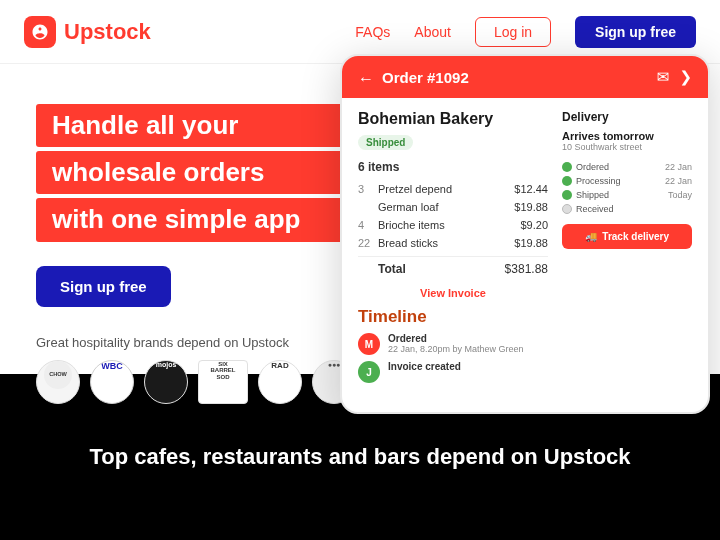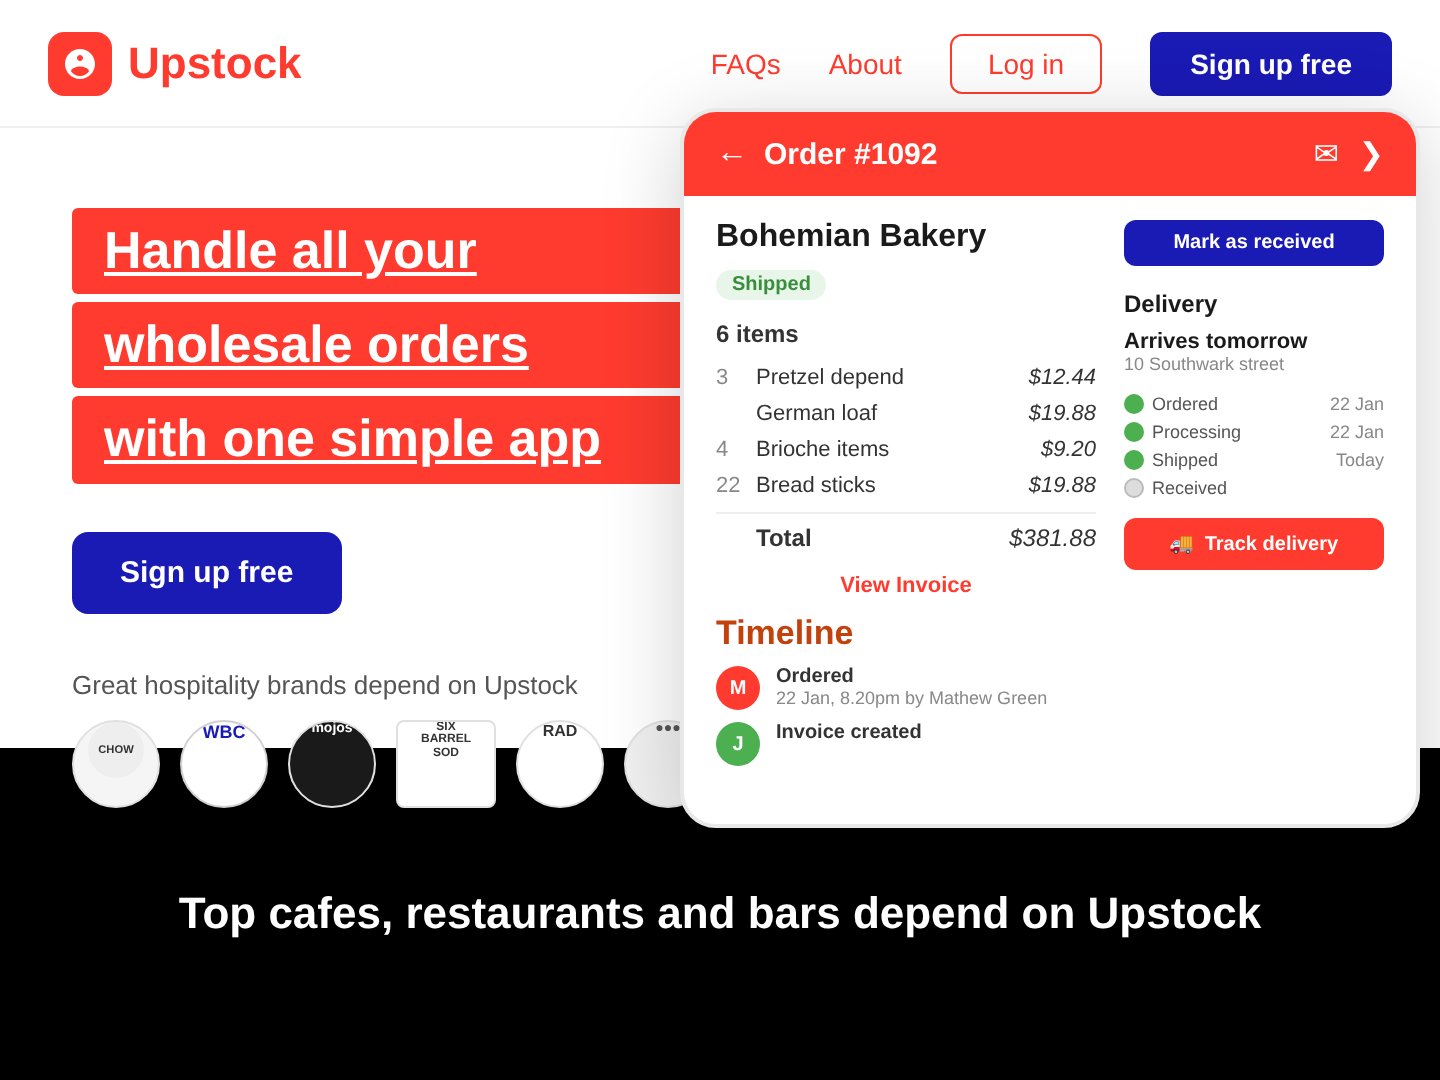--- a/index.html
+++ b/index.html
@@ -13,21 +13,21 @@
     .nav-logo-text { font-size: 22px; font-weight: 700; color: #FF3B2F; }
     .nav-links { display: flex; align-items: center; gap: 24px; }
     .nav-link { font-size: 14px; color: #FF3B2F; text-decoration: none; font-weight: 500; }
     .btn-login { border: 1.5px solid #FF3B2F; color: #FF3B2F; background: transparent; padding: 6px 18px; border-radius: 6px; font-size: 14px; font-weight: 500; cursor: pointer; }
     .btn-signup-nav { background: #1A1AB5; color: white; padding: 8px 20px; border-radius: 6px; font-size: 14px; font-weight: 600; border: none; cursor: pointer; }
 
     
     .hero { display: flex; align-items: flex-start; background: #fff; padding: 40px 24px 0 36px; position: relative; height: 310px; overflow: visible; }
     .hero-left { flex: 0 0 auto; z-index: 2; }
     .hero-headline { display: flex; flex-direction: column; gap: 4px; margin-bottom: 24px; }
-    .headline-line { background: #FF3B2F; color: white; font-size: 26px; font-weight: 800; padding: 6px 16px; display: inline-block; border-radius: 3px; line-height: 1.2; text-decoration: underline; }
+    .headline-line { background: #FF3B2F; color: white; font-size: 26px; font-weight: 800; padding: 6px 16px; display: inline-block; border-radius: 3px; line-height: 1.2; }
     .btn-signup-hero { background: #1A1AB5; color: white; padding: 12px 24px; border-radius: 8px; font-size: 15px; font-weight: 700; border: none; cursor: pointer; margin-bottom: 28px; display: inline-block; }
     .brands-label { font-size: 13px; color: #555; margin-bottom: 10px; }
     .brands-row { display: flex; gap: 10px; align-items: center; flex-wrap: wrap; }
     .brand-logo { width: 44px; height: 44px; border-radius: 50%; border: 1.5px solid #e0e0e0; background: #f5f5f5; display: flex; align-items: flex-start; justify-content: center; font-size: 8px; font-weight: 700; color: #333; text-align: center; overflow: hidden; }
 
     
     .tablet-wrapper { position: absolute; right: 10px; top: -10px; width: 370px; height: 360px; background: white; border-radius: 18px; box-shadow: 0 8px 40px rgba(0,0,0,0.18); overflow: hidden; border: 2px solid #e8e8e8; z-index: 3; }
     .tablet-header { background: #FF3B2F; color: white; padding: 12px 16px; display: flex; align-items: center; justify-content: space-between; }
     .tablet-header-left { display: flex; align-items: center; gap: 8px; }
     .tablet-back { color: white; font-size: 16px; }
@@ -37,21 +37,21 @@
     .tablet-body { padding: 12px 16px; display: flex; gap: 14px; }
     .tablet-main { flex: 1; }
     .bakery-name { font-size: 16px; font-weight: 800; color: #1a1a1a; margin-bottom: 4px; }
     .shipped-badge { background: #e8f5e9; color: #388e3c; font-size: 10px; font-weight: 600; padding: 2px 8px; border-radius: 10px; display: inline-block; margin-bottom: 10px; }
     .items-count { font-size: 12px; font-weight: 600; color: #333; margin-bottom: 6px; }
     .order-table { width: 100%; font-size: 11px; }
     .order-row { display: flex; justify-content: space-between; padding: 3px 0; color: #333; }
     .order-row.total { font-weight: 700; border-top: 1px solid #eee; margin-top: 4px; padding-top: 5px; font-size: 12px; }
     .order-row .qty { color: #888; width: 20px; }
     .order-row .name { flex: 1; }
-    .order-row .price { color: #333; font-weight: 500; font-style: italic; }
+    .order-row .price { color: #333; font-weight: 500; }
     .view-invoice { color: #FF3B2F; font-size: 11px; font-weight: 600; text-align: center; margin-top: 8px; cursor: pointer; }
     .timeline-section { margin-top: 8px; }
     .timeline-title { font-size: 17px; font-weight: 700; color: #c2410c; margin-bottom: 6px; }
     .timeline-item { display: flex; align-items: flex-start; gap: 8px; margin-bottom: 6px; }
     .timeline-avatar { width: 22px; height: 22px; border-radius: 50%; display: flex; align-items: center; justify-content: center; font-size: 10px; font-weight: 700; color: white; flex-shrink: 0; }
     .avatar-m { background: #FF3B2F; }
     .avatar-j { background: #4CAF50; }
     .timeline-text { font-size: 10px; color: #333; font-weight: 600; }
     .timeline-sub { font-size: 9px; color: #888; }
 
@@ -184,21 +184,20 @@
           </div>
           <div class="timeline-item">
             <div class="timeline-avatar avatar-j">J</div>
             <div>
               <div class="timeline-text">Invoice created</div>
             </div>
           </div>
         </div>
       </div>
       <div class="tablet-sidebar">
-        <button class="mark-received-btn">Mark as received</button>
         <div class="delivery-title">Delivery</div>
         <div class="arrives">Arrives tomorrow</div>
         <div class="arrives-addr">10 Southwark street</div>
         <div class="delivery-steps">
           <div class="delivery-step">
             <div class="step-left">
               <div class="step-dot dot-green"></div>
               <span class="step-name">Ordered</span>
             </div>
             <span class="step-date">22 Jan</span>

